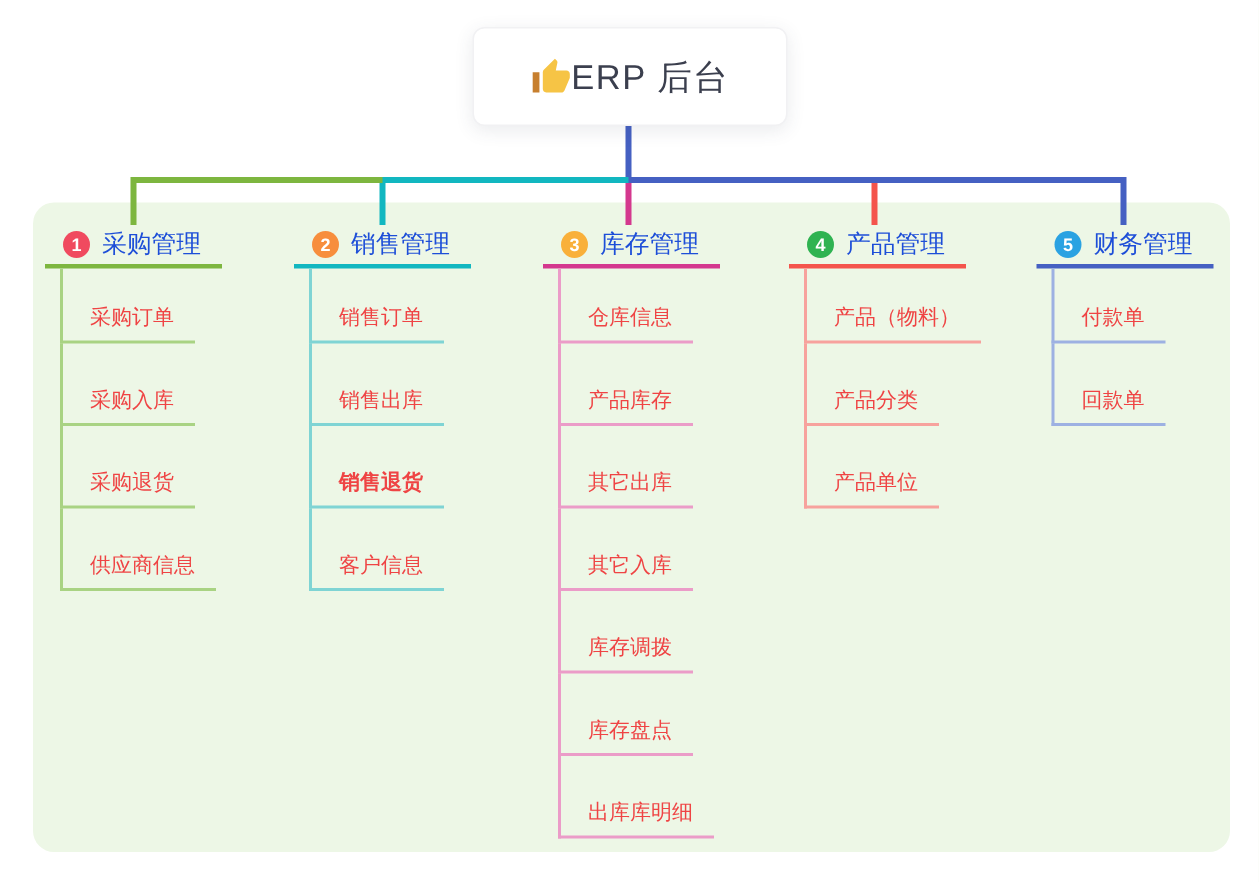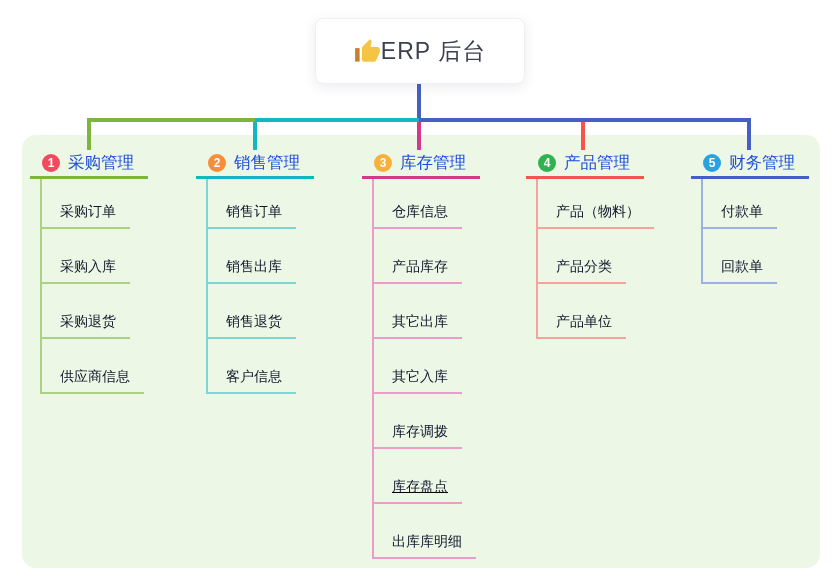--- a/index.html
+++ b/index.html
@@ -30,21 +30,21 @@
   .branch-label{font-size:16.5px;color:#1d4ed8;white-space:nowrap;}
 
   .children{margin-left:10px;}
   .child{
     box-sizing:border-box;height:55px;width:max-content;min-width:76px;
     border-left:2px solid #ccc;border-bottom:2px solid #ccc;
     display:flex;align-items:flex-end;
     padding:0 14px 6px 18px;
   }
   .child:first-child{height:50px;}
-  .child-label{font-size:14px;color:#0f172a;white-space:nowrap;}
+  .child-label{font-size:14px;color:#ef4444;white-space:nowrap;}
 </style>
 </head>
 <body>
 
 <div id="canvas">
 
   <div class="root-node" style="left:315px;top:18px;width:208px;height:64px;">
     <svg class="thumb" viewBox="0 0 24 24" aria-hidden="true">
       <path d="M1 21h4V9H1v12z" fill="#c77f2e"></path>
       <path d="M23 10c0-1.1-.9-2-2-2h-6.31l.95-4.57.03-.32c0-.41-.17-.79-.44-1.06L14.17 1 7.59 7.59C7.22 7.95 7 8.45 7 9v10c0 1.1.9 2 2 2h9c.83 0 1.54-.5 1.84-1.22l3.02-7.05c.09-.23.14-.47.14-.73v-2z" fill="#f6c445"></path>
@@ -87,21 +87,21 @@
         <span class="badge" style="background: rgb(247, 142, 61);">2</span>
         <span class="branch-label">销售管理</span>
       </div>
       <div class="children">
         <div class="child" style="border-left-color: rgb(127, 212, 212); border-bottom-color: rgb(127, 212, 212);">
           <span class="child-label">销售订单</span>
         </div>
         <div class="child" style="border-left-color: rgb(127, 212, 212); border-bottom-color: rgb(127, 212, 212); padding-left: 18px;">
           <span class="child-label">销售出库</span>
         </div>
-        <div class="child" style="border-left-color: rgb(127, 212, 212); border-bottom-color: rgb(127, 212, 212);">
+        <div class="child" style="border-left-color: rgb(127, 212, 212); border-bottom-color: rgb(127, 212, 212); font-weight: bold;">
           <span class="child-label">销售退货</span>
         </div>
         <div class="child" style="border-left-color: rgb(127, 212, 212); border-bottom-color: rgb(127, 212, 212);">
           <span class="child-label">客户信息</span>
         </div>
       </div>
     </div>
     <div class="branch" style="left: 362px;">
       <div class="branch-title" style="border-bottom-color: rgb(212, 56, 142);">
         <span class="badge" style="background: rgb(249, 176, 58);">3</span>
@@ -116,21 +116,21 @@
         </div>
         <div class="child" style="border-left-color: rgb(235, 156, 200); border-bottom-color: rgb(235, 156, 200);">
           <span class="child-label">其它出库</span>
         </div>
         <div class="child" style="border-left-color: rgb(235, 156, 200); border-bottom-color: rgb(235, 156, 200);">
           <span class="child-label">其它入库</span>
         </div>
         <div class="child" style="border-left-color: rgb(235, 156, 200); border-bottom-color: rgb(235, 156, 200);">
           <span class="child-label">库存调拨</span>
         </div>
-        <div class="child" style="border-left-color: rgb(235, 156, 200); border-bottom-color: rgb(235, 156, 200); text-decoration: underline;">
+        <div class="child" style="border-left-color: rgb(235, 156, 200); border-bottom-color: rgb(235, 156, 200);">
           <span class="child-label">库存盘点</span>
         </div>
         <div class="child" style="border-left-color: rgb(235, 156, 200); border-bottom-color: rgb(235, 156, 200);">
           <span class="child-label">出库库明细</span>
         </div>
       </div>
     </div>
     <div class="branch" style="left: 526px;">
       <div class="branch-title" style="border-bottom-color: rgb(244, 84, 76);">
         <span class="badge" style="background: rgb(47, 179, 81);">4</span>

